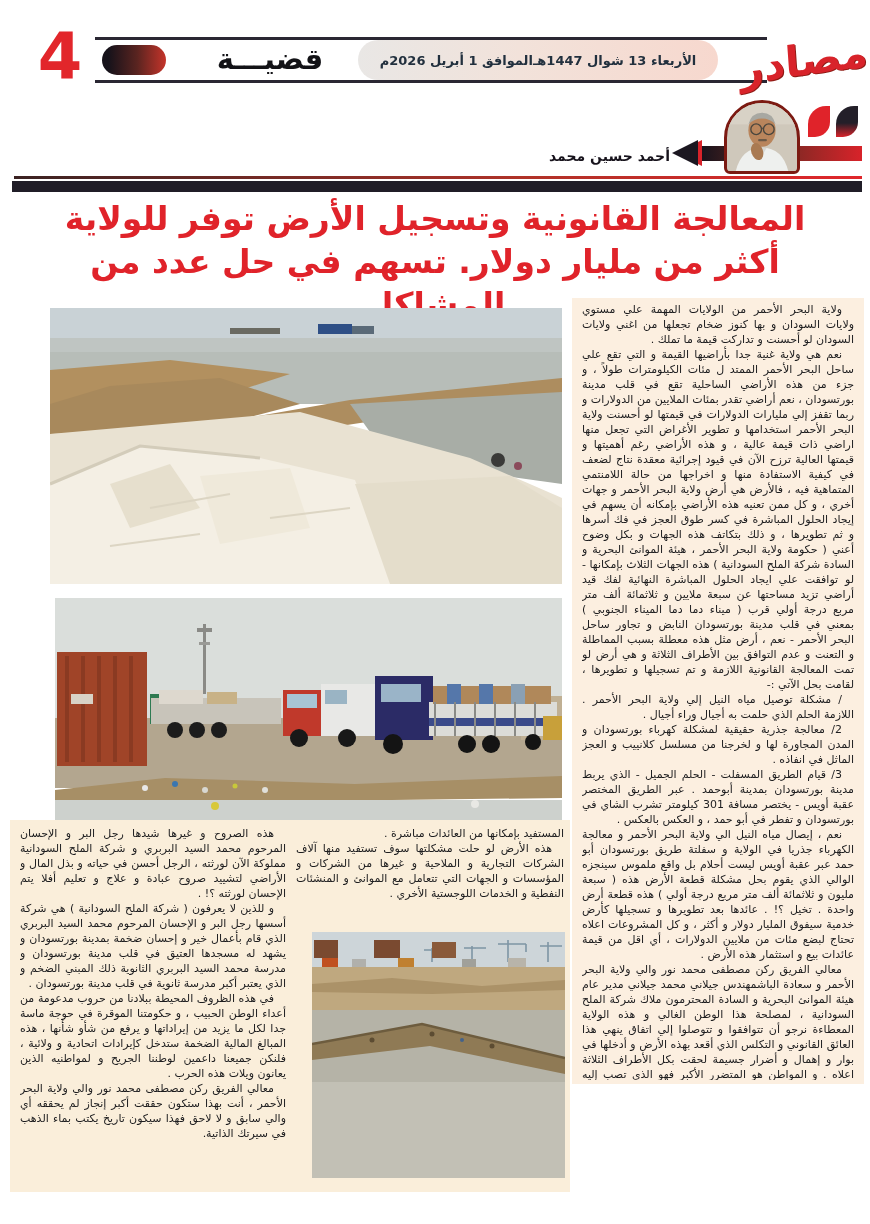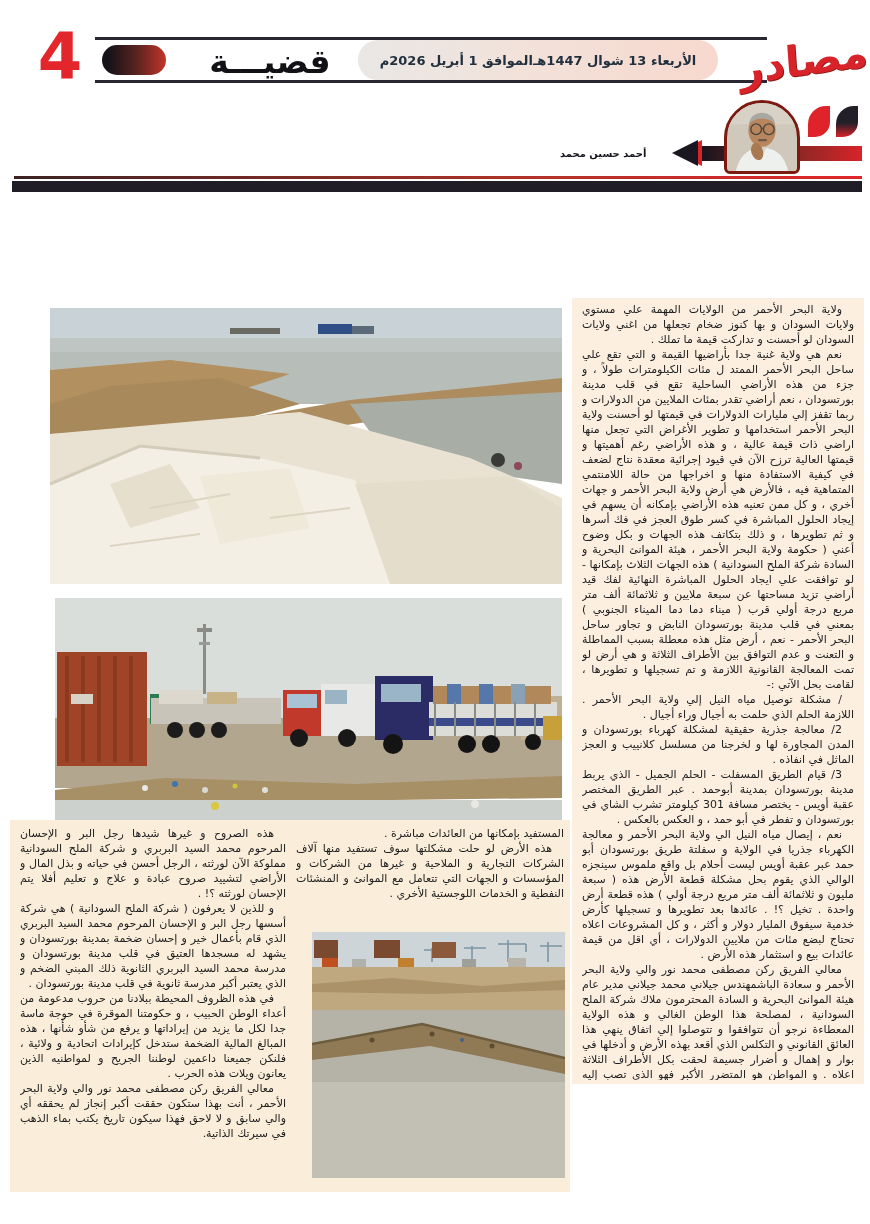--- a/index.html
+++ b/index.html
@@ -6,31 +6,31 @@
   html,body { background:#ffffff; }
   body { font-family:"DejaVu Sans", sans-serif; }
   .page { position:relative; width:870px; height:1224px; background:#fff; margin:0 auto; overflow:hidden; direction:rtl; }
 
   
   .page-number { position:absolute; left:28px; top:22px; width:64px; font-size:64px; font-weight:bold; color:#e2262b; line-height:70px; text-align:center; direction:ltr; }
   .rule { position:absolute; height:3px; background:#2a2733; }
   .rule-top { top:37px; left:95px; width:672px; }
   .rule-bottom { top:80px; left:95px; width:672px; }
   .section-pill { position:absolute; left:102px; top:45px; width:64px; height:30px; border-radius:16px; background:linear-gradient(90deg,#16121a 10%,#5a2420 55%,#c5342a 100%); }
-  .section-label { position:absolute; left:195px; top:42px; width:150px; font-size:33px; font-weight:bold; color:#121216; text-align:center; }
+  .section-label { position:absolute; left:195px; top:42px; width:150px; font-size:29px; font-weight:bold; color:#121216; text-align:center; }
   .date-box { position:absolute; left:358px; top:40px; width:360px; height:40px; border-radius:20px; background:linear-gradient(to left,#f7d8ce 0%,#f2e2da 55%,#e9e7e5 100%); display:flex; justify-content:center; align-items:center; }
   .date-box div { font-size:13px; font-weight:bold; color:#22303e; line-height:17px; }
   .masthead { position:absolute; left:768px; top:24px; width:100px; height:72px; color:#d8232a; font-size:42px; font-weight:bold; transform:rotate(-8deg) skewX(-4deg); text-align:center; line-height:70px; text-shadow:1px 1px 0 #8e1a14; }
 
   
   .byline-bar { position:absolute; top:146px; left:700px; width:162px; height:15px; background:linear-gradient(90deg,#17131c 0%,#6e2a22 45%,#d8232a 100%); }
   .byline-arrow { position:absolute; top:138px; left:672px; width:32px; height:30px; }
   .byline-arrow .tri-red { position:absolute; left:4px; top:2px; width:0; height:0; border-top:13px solid transparent; border-bottom:13px solid transparent; border-left:0; border-right:26px solid #d8232a; }
   .byline-arrow .tri-black { position:absolute; left:0; top:2px; width:0; height:0; border-top:13px solid transparent; border-bottom:13px solid transparent; border-right:26px solid #1b1720; }
-  .byline-name { position:absolute; top:148px; left:560px; width:110px; font-size:10px; font-weight:bold; color:#17131c; text-align:left; white-space:nowrap; }
+  .byline-name { position:absolute; top:148px; left:560px; width:110px; font-size:14px; font-weight:bold; color:#17131c; text-align:left; white-space:nowrap; }
   .photo-arch { position:absolute; top:100px; left:724px; width:76px; height:74px; border:3px solid #7c1a12; border-bottom:3px solid #7c1a12; border-radius:38px 38px 6px 6px; overflow:hidden; background:#cfc8bb; z-index:3; }
   .quote-icon { position:absolute; top:104px; left:806px; width:54px; height:40px; }
 
   .divider-thin { position:absolute; top:176px; left:14px; width:848px; height:3px; background:linear-gradient(90deg,#3a2222 0%,#b03228 60%,#e0262b 100%); }
   .divider-dark { position:absolute; top:181px; left:12px; width:850px; height:11px; background:#201d27; }
 
   
   .headline { position:absolute; top:197px; right:15px; left:15px; text-align:center; color:#e0232a; font-weight:bold; font-size:33px; line-height:43px; }
 
   
@@ -96,20 +96,24 @@
           <stop offset="1" stop-color="#d8232a"></stop>
       </linearGradient>
     </defs>
     <path d="M24 2 v16 a15 15 0 0 1 -15 15 h-7 v-13 a18 18 0 0 1 18 -18 z" fill="#e0232a"></path>
     <path d="M52 2 v16 a15 15 0 0 1 -15 15 h-7 v-13 a18 18 0 0 1 18 -18 z" fill="url(#qg)"></path>
   </svg>
 
   <div class="divider-thin"></div>
   <div class="divider-dark"></div>
 
+  <div class="headline">
+    <div>المعالجة القانونية وتسجيل الأرض توفر للولاية</div>
+    <div>أكثر من مليار دولار. تسهم في حل عدد من المشاكل</div>
+  </div>
 
   <div class="col-right-box"></div>
   <div class="col-right article-text">
     <p>ولاية البحر الأحمر من الولايات المهمة علي مستوي ولايات السودان و بها كنوز ضخام تجعلها من اغني ولايات السودان لو أحسنت و تداركت قيمة ما تملك .</p>
     <p>نعم هي ولاية غنية جدا بأراضيها القيمة و التي تقع علي ساحل البحر الأحمر الممتد ل مئات الكيلومترات طولاً ، و جزء من هذه الأراضي الساحلية تقع في قلب مدينة بورتسودان ، نعم أراضي تقدر بمئات الملايين من الدولارات و ربما تقفز إلي مليارات الدولارات في قيمتها لو أحسنت ولاية البحر الأحمر استخدامها و تطوير الأغراض التي تجعل منها اراضي ذات قيمة عالية ، و هذه الأراضي رغم أهميتها و قيمتها العالية ترزح الآن في قيود إجرائية معقدة نتاج لضعف في كيفية الاستفادة منها و اخراجها من حالة اللامنتمي المتماهية فيه ، فالأرض هي أرض ولاية البحر الأحمر و جهات أخري ، و كل ممن تعنيه هذه الأراضي بإمكانه أن يسهم في إيجاد الحلول المباشرة في كسر طوق العجز في فك أسرها و ثم تطويرها ، و ذلك بتكاتف هذه الجهات و بكل وضوح أعني ( حكومة ولاية البحر الأحمر ، هيئة الموانئ البحرية و السادة شركة الملح السودانية ) هذه الجهات الثلاث بإمكانها - لو توافقت علي ايجاد الحلول المباشرة النهائية لفك قيد أراضي تزيد مساحتها عن سبعة ملايين و ثلاثمائة ألف متر مربع درجة أولي قرب ( ميناء دما دما الميناء الجنوبي ) بمعني في قلب مدينة بورتسودان النابض و تجاور ساحل البحر الأحمر - نعم ، أرض مثل هذه معطلة بسبب المماطلة و التعنت و عدم التوافق بين الأطراف الثلاثة و هي أرض لو تمت المعالجة القانونية اللازمة و تم تسجيلها و تطويرها ، لقامت بحل الآتي :-</p>
     <p>/ مشكلة توصيل مياه النيل إلي ولاية البحر الأحمر . اللازمة الحلم الذي حلمت به أجيال وراء أجيال .</p>
     <p>2/ معالجة جذرية حقيقية لمشكلة كهرباء بورتسودان و المدن المجاورة لها و لخرجنا من مسلسل كلانييب و العجز الماثل في انفاذه .</p>
     <p>3/ قيام الطريق المسفلت - الحلم الجميل - الذي يربط مدينة بورتسودان بمدينة أبوحمد . عبر الطريق المختصر عقبة أويس - يختصر مسافة 301 كيلومتر تشرب الشاي في بورتسودان و تفطر في أبو حمد ، و العكس بالعكس .</p>
     <p>نعم ، إيصال مياه النيل الي ولاية البحر الأحمر و معالجة الكهرباء جذريا في الولاية و سفلتة طريق بورتسودان أبو حمد عبر عقبة أويس ليست أحلام بل واقع ملموس سينجزه الوالي الذي يقوم بحل مشكلة قطعة الأرض هذه ( سبعة مليون و ثلاثمائة ألف متر مربع درجة أولي ) هذه قطعة أرض واحدة . تخيل ؟! . عائدها بعد تطويرها و تسجيلها كأرض خدمية سيفوق المليار دولار و أكثر ، و كل المشروعات اعلاه تحتاج لبضع مئات من ملايين الدولارات ، أي اقل من قيمة عائدات بيع و استثمار هذه الأرض .</p>
     <p>معالي الفريق ركن مصطفى محمد نور والي ولاية البحر الأحمر و سعادة الباشمهندس جيلاني محمد جيلاني مدير عام هيئة الموانئ البحرية و السادة المحترمون ملاك شركة الملح السودانية ، لمصلحة هذا الوطن الغالي و هذه الولاية المعطاءة نرجو أن تتوافقوا و تتوصلوا إلي اتفاق ينهي هذا العائق القانوني و التكلس الذي أقعد بهذه الأرض و أدخلها في بوار و إهمال و أضرار جسيمة لحقت بكل الأطراف الثلاثة اعلاه . و المواطن هو المتضرر الأكبر فهو الذي تصب إليه الموارد اتحاديا أو بولاية البحر الأحمر الولاية</p>

